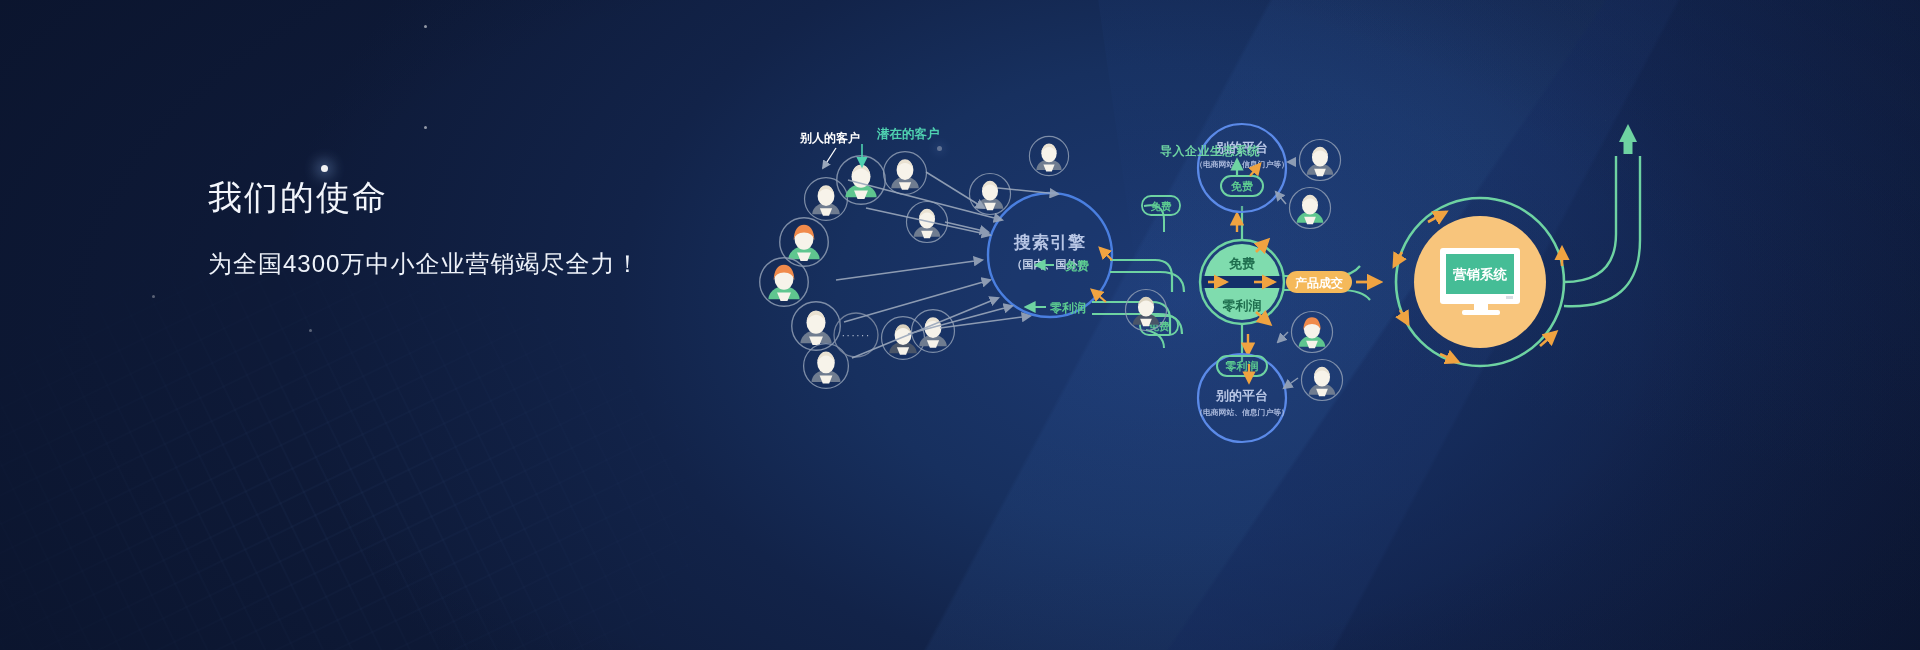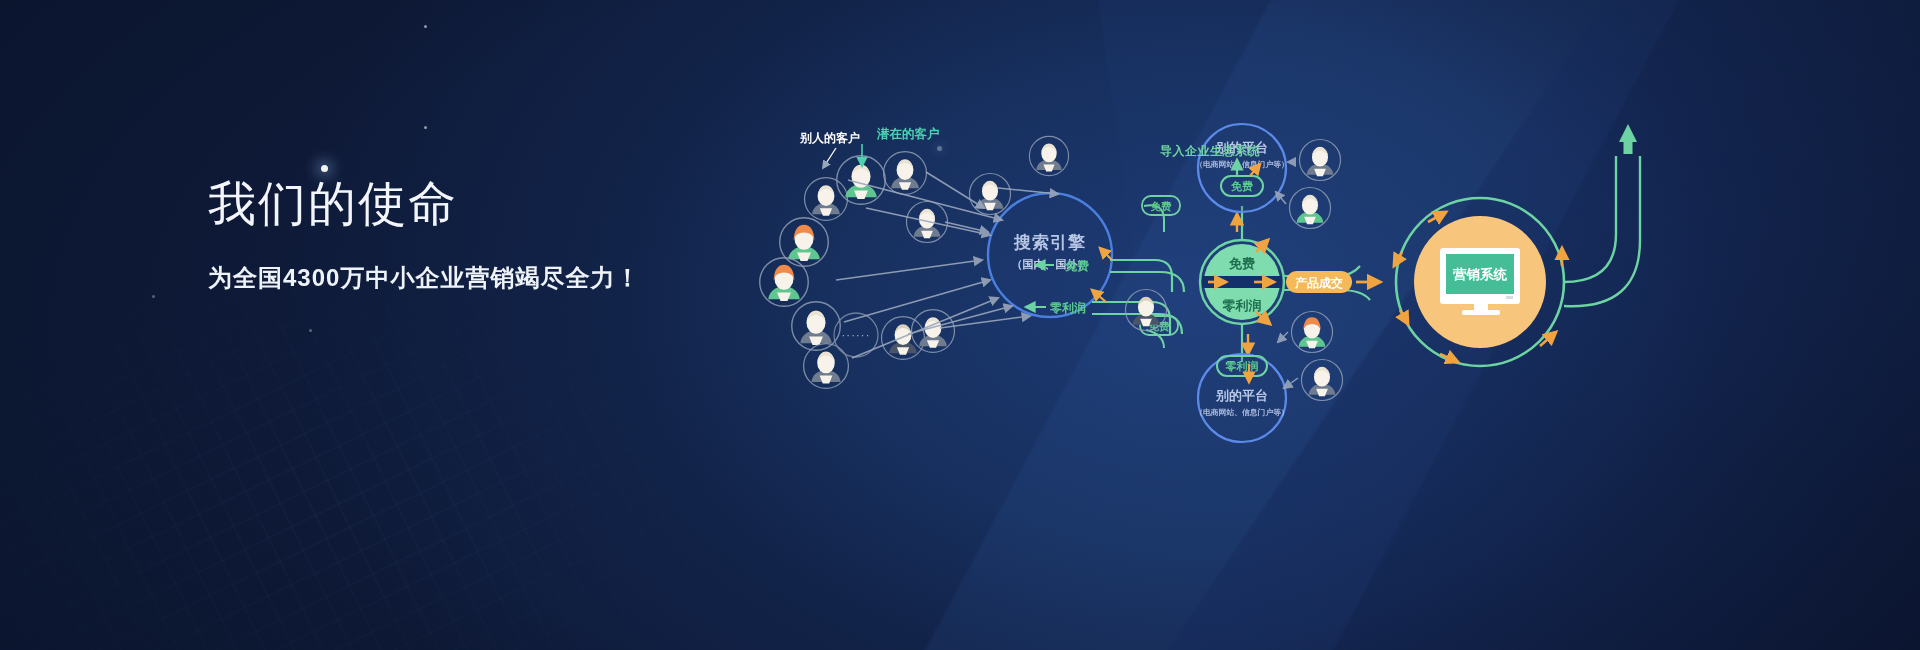--- a/index.html
+++ b/index.html
@@ -33,25 +33,25 @@
 
   .dot{position:absolute;border-radius:50%;background:#ffffff;}
   .dot.s{width:3px;height:3px;opacity:.55;}
   .dot.m{width:5px;height:5px;opacity:.75;box-shadow:0 0 9px 3px rgba(150,190,255,.35);}
   .dot.l{width:7px;height:7px;opacity:.95;box-shadow:0 0 14px 5px rgba(160,200,255,.40);}
   .dot.dim{opacity:.32;}
 
   
   .copy{position:absolute;left:208px;top:180px;width:620px;}
   .copy h1{
-    margin:0;font-size:48px;line-height:1;font-weight:400;color:#f2f5fb;
+    margin:0;font-size:34px;line-height:1;font-weight:400;color:#f2f5fb;
     letter-spacing:2px;
   }
   .copy p{
-    margin:38px 0 0 0;font-size:24px;line-height:1;font-weight:700;color:#eef2f9;
+    margin:38px 0 0 0;font-size:24px;line-height:1;font-weight:400;color:#eef2f9;
     letter-spacing:1px;
   }
 
   
   .diagram{position:absolute;left:740px;top:120px;width:1130px;height:420px;}
   .diagram svg{display:block;}
 
   .lbl{font-family:"Liberation Sans","DejaVu Sans",sans-serif;}
 </style>
 </head>

